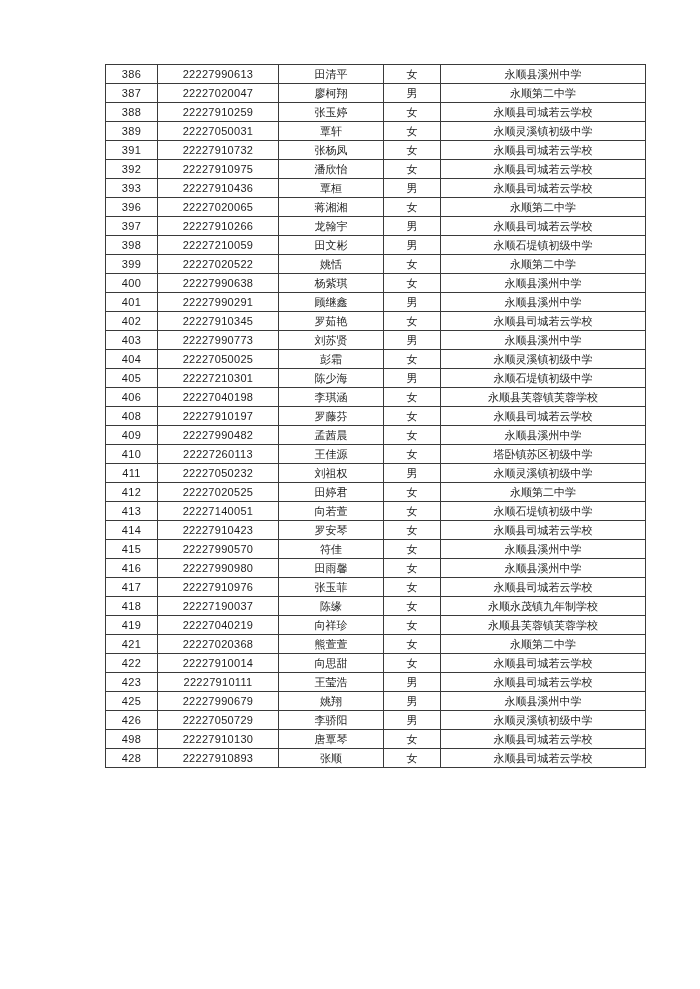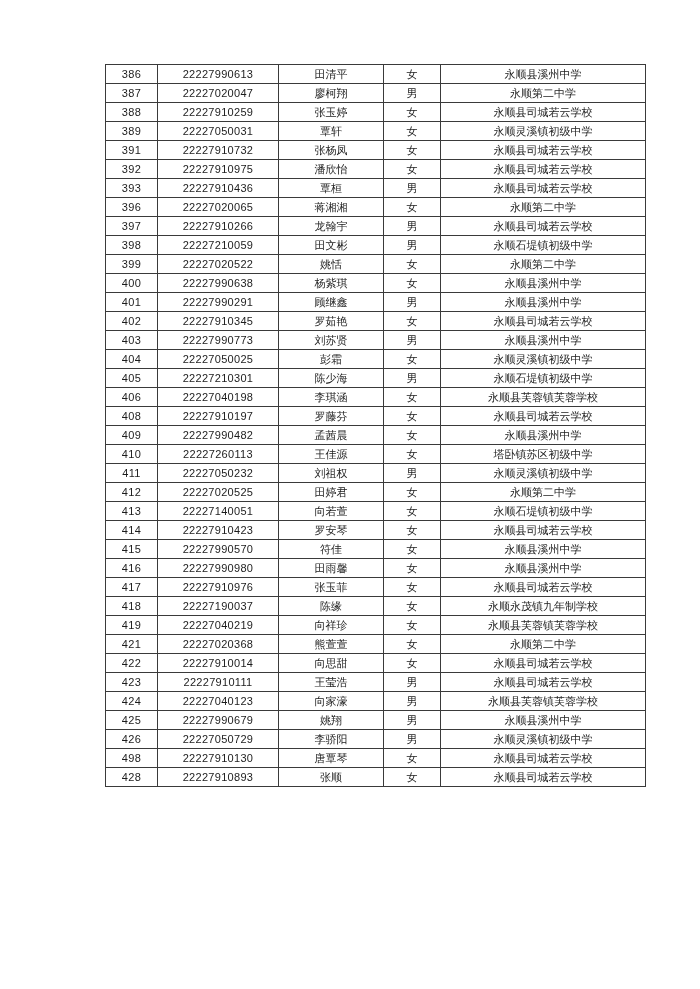--- a/index.html
+++ b/index.html
@@ -326,27 +326,20 @@
   </tr>
 
   <tr>
     <td class="c-no">423</td>
     <td class="c-id">22227910111</td>
     <td class="c-name">王莹浩</td>
     <td class="c-gender">男</td>
     <td class="c-school">永顺县司城若云学校</td>
   </tr>
 
-  <tr>
-    <td class="c-no">424</td>
-    <td class="c-id">22227040123</td>
-    <td class="c-name">向家濠</td>
-    <td class="c-gender">男</td>
-    <td class="c-school">永顺县芙蓉镇芙蓉学校</td>
-  </tr>
 
   <tr>
     <td class="c-no">425</td>
     <td class="c-id">22227990679</td>
     <td class="c-name">姚翔</td>
     <td class="c-gender">男</td>
     <td class="c-school">永顺县溪州中学</td>
   </tr>
 
   <tr>

